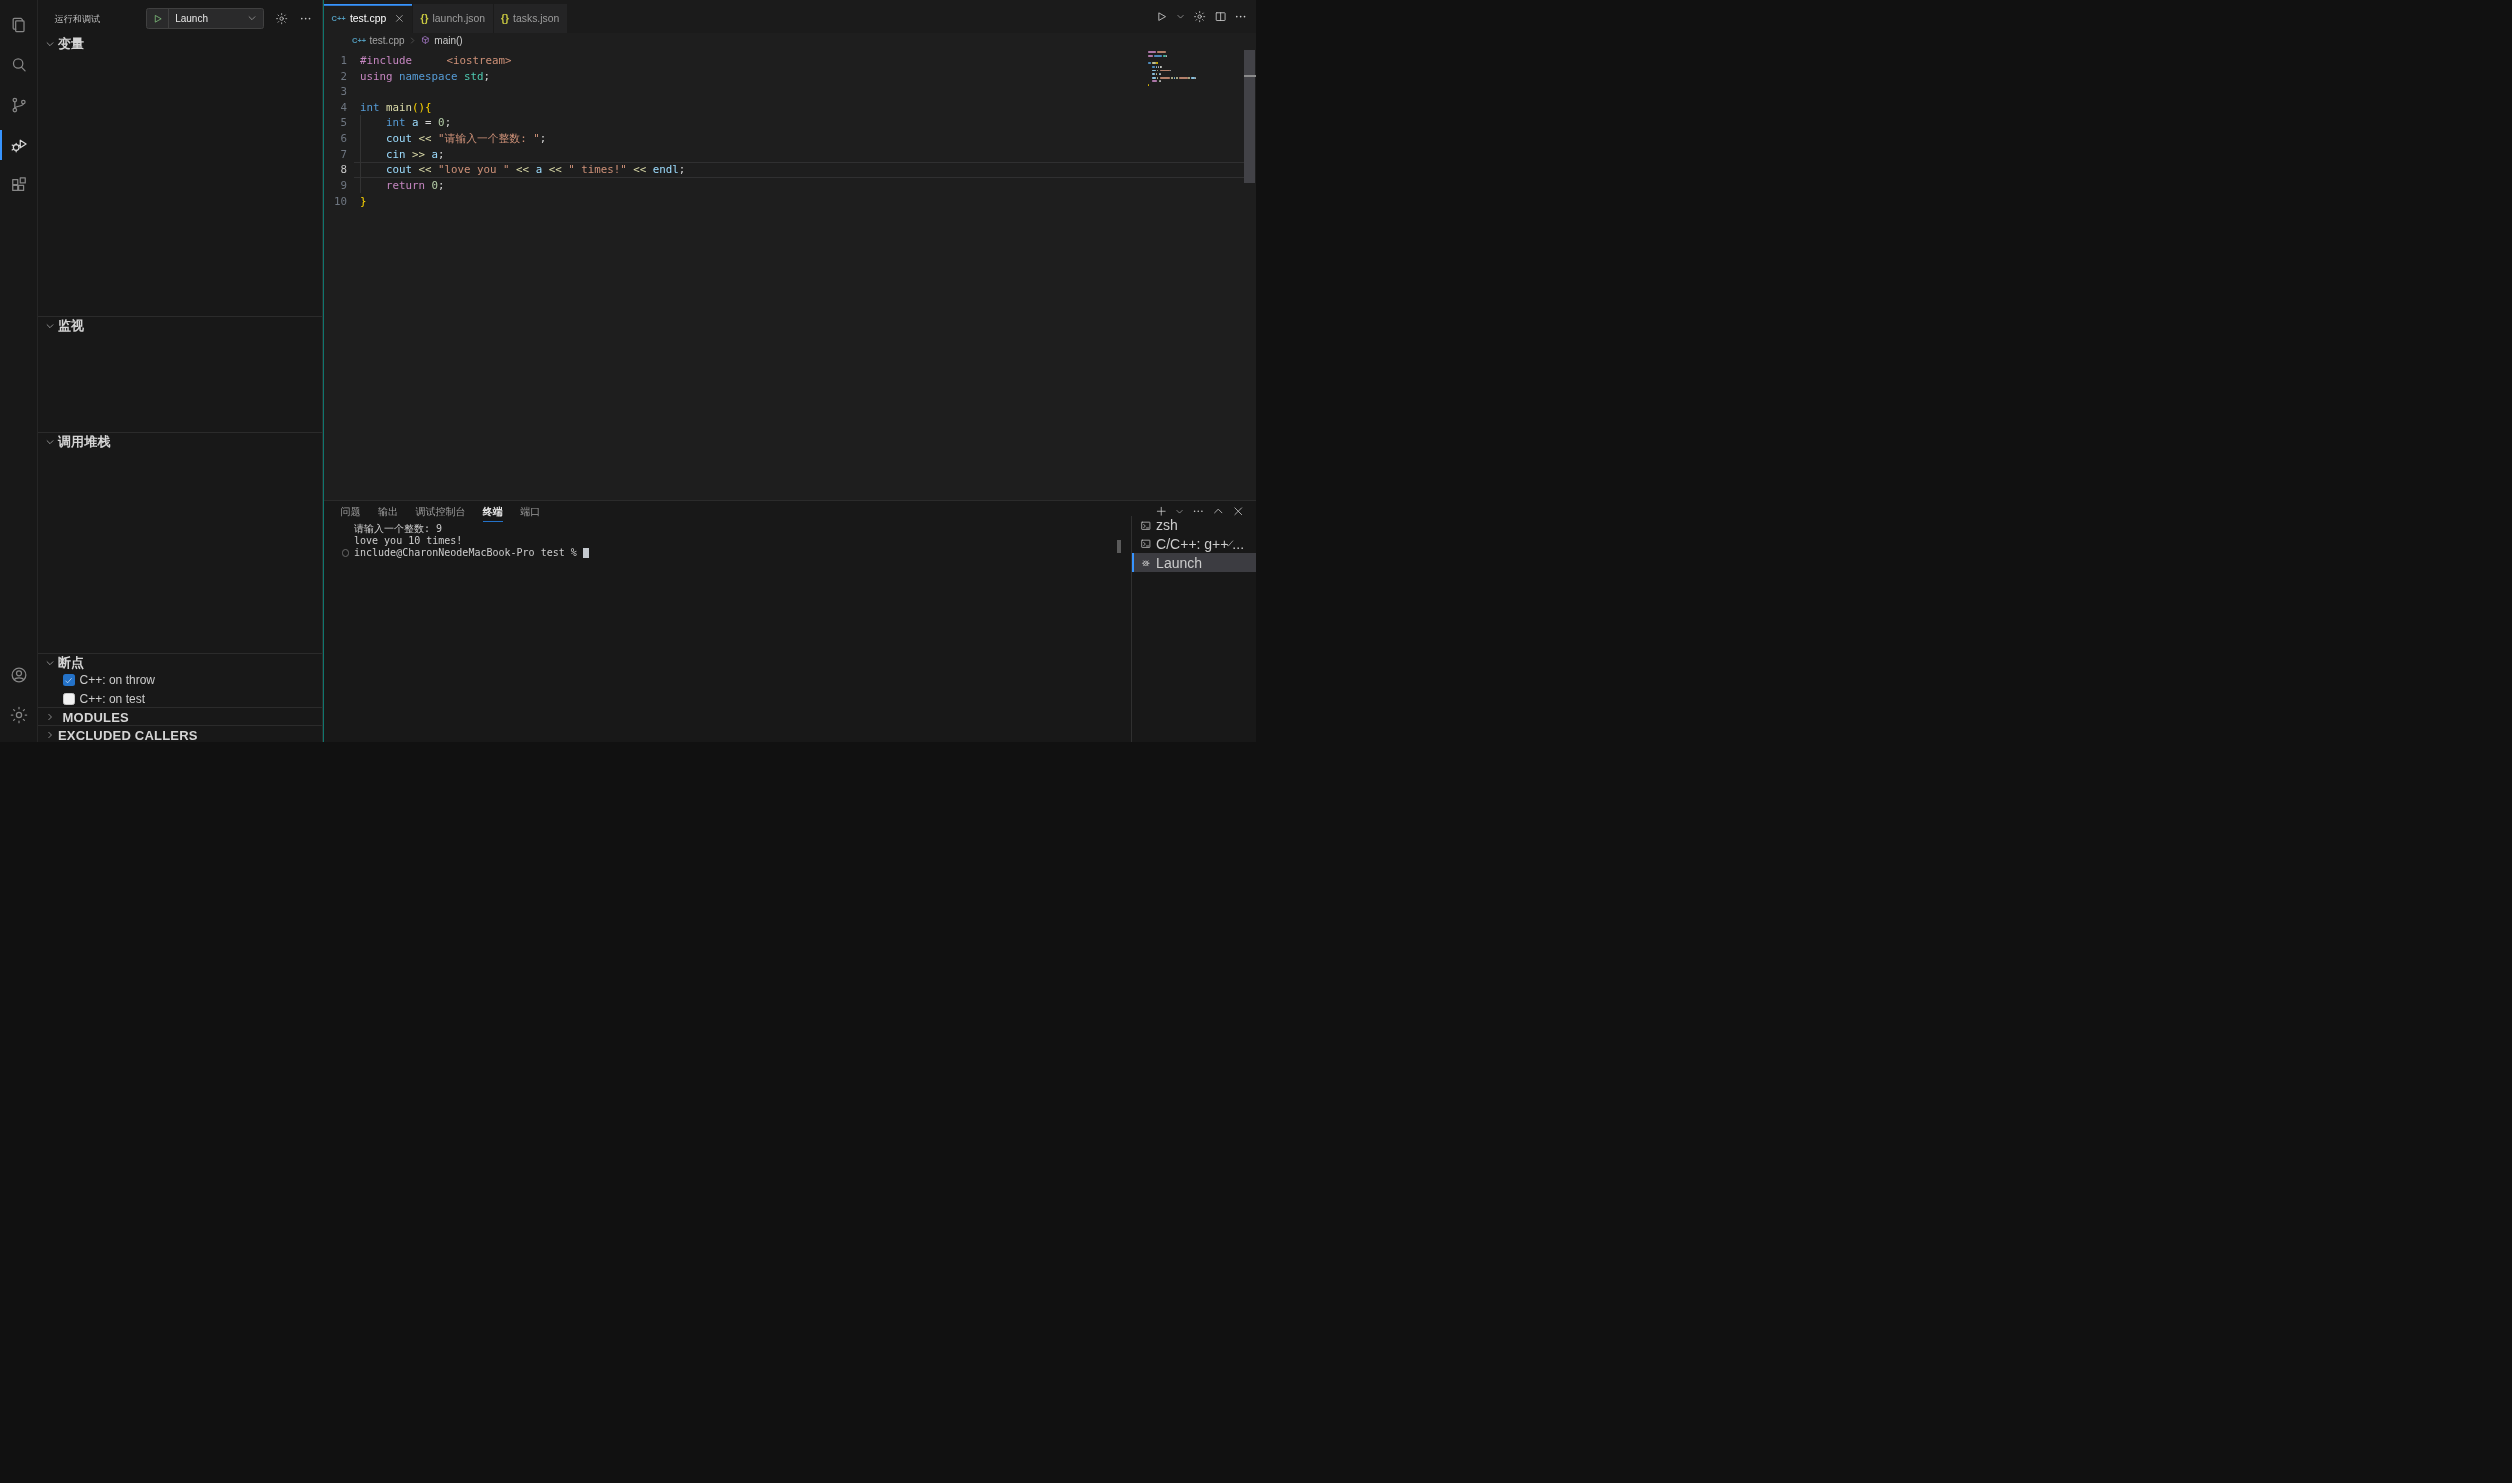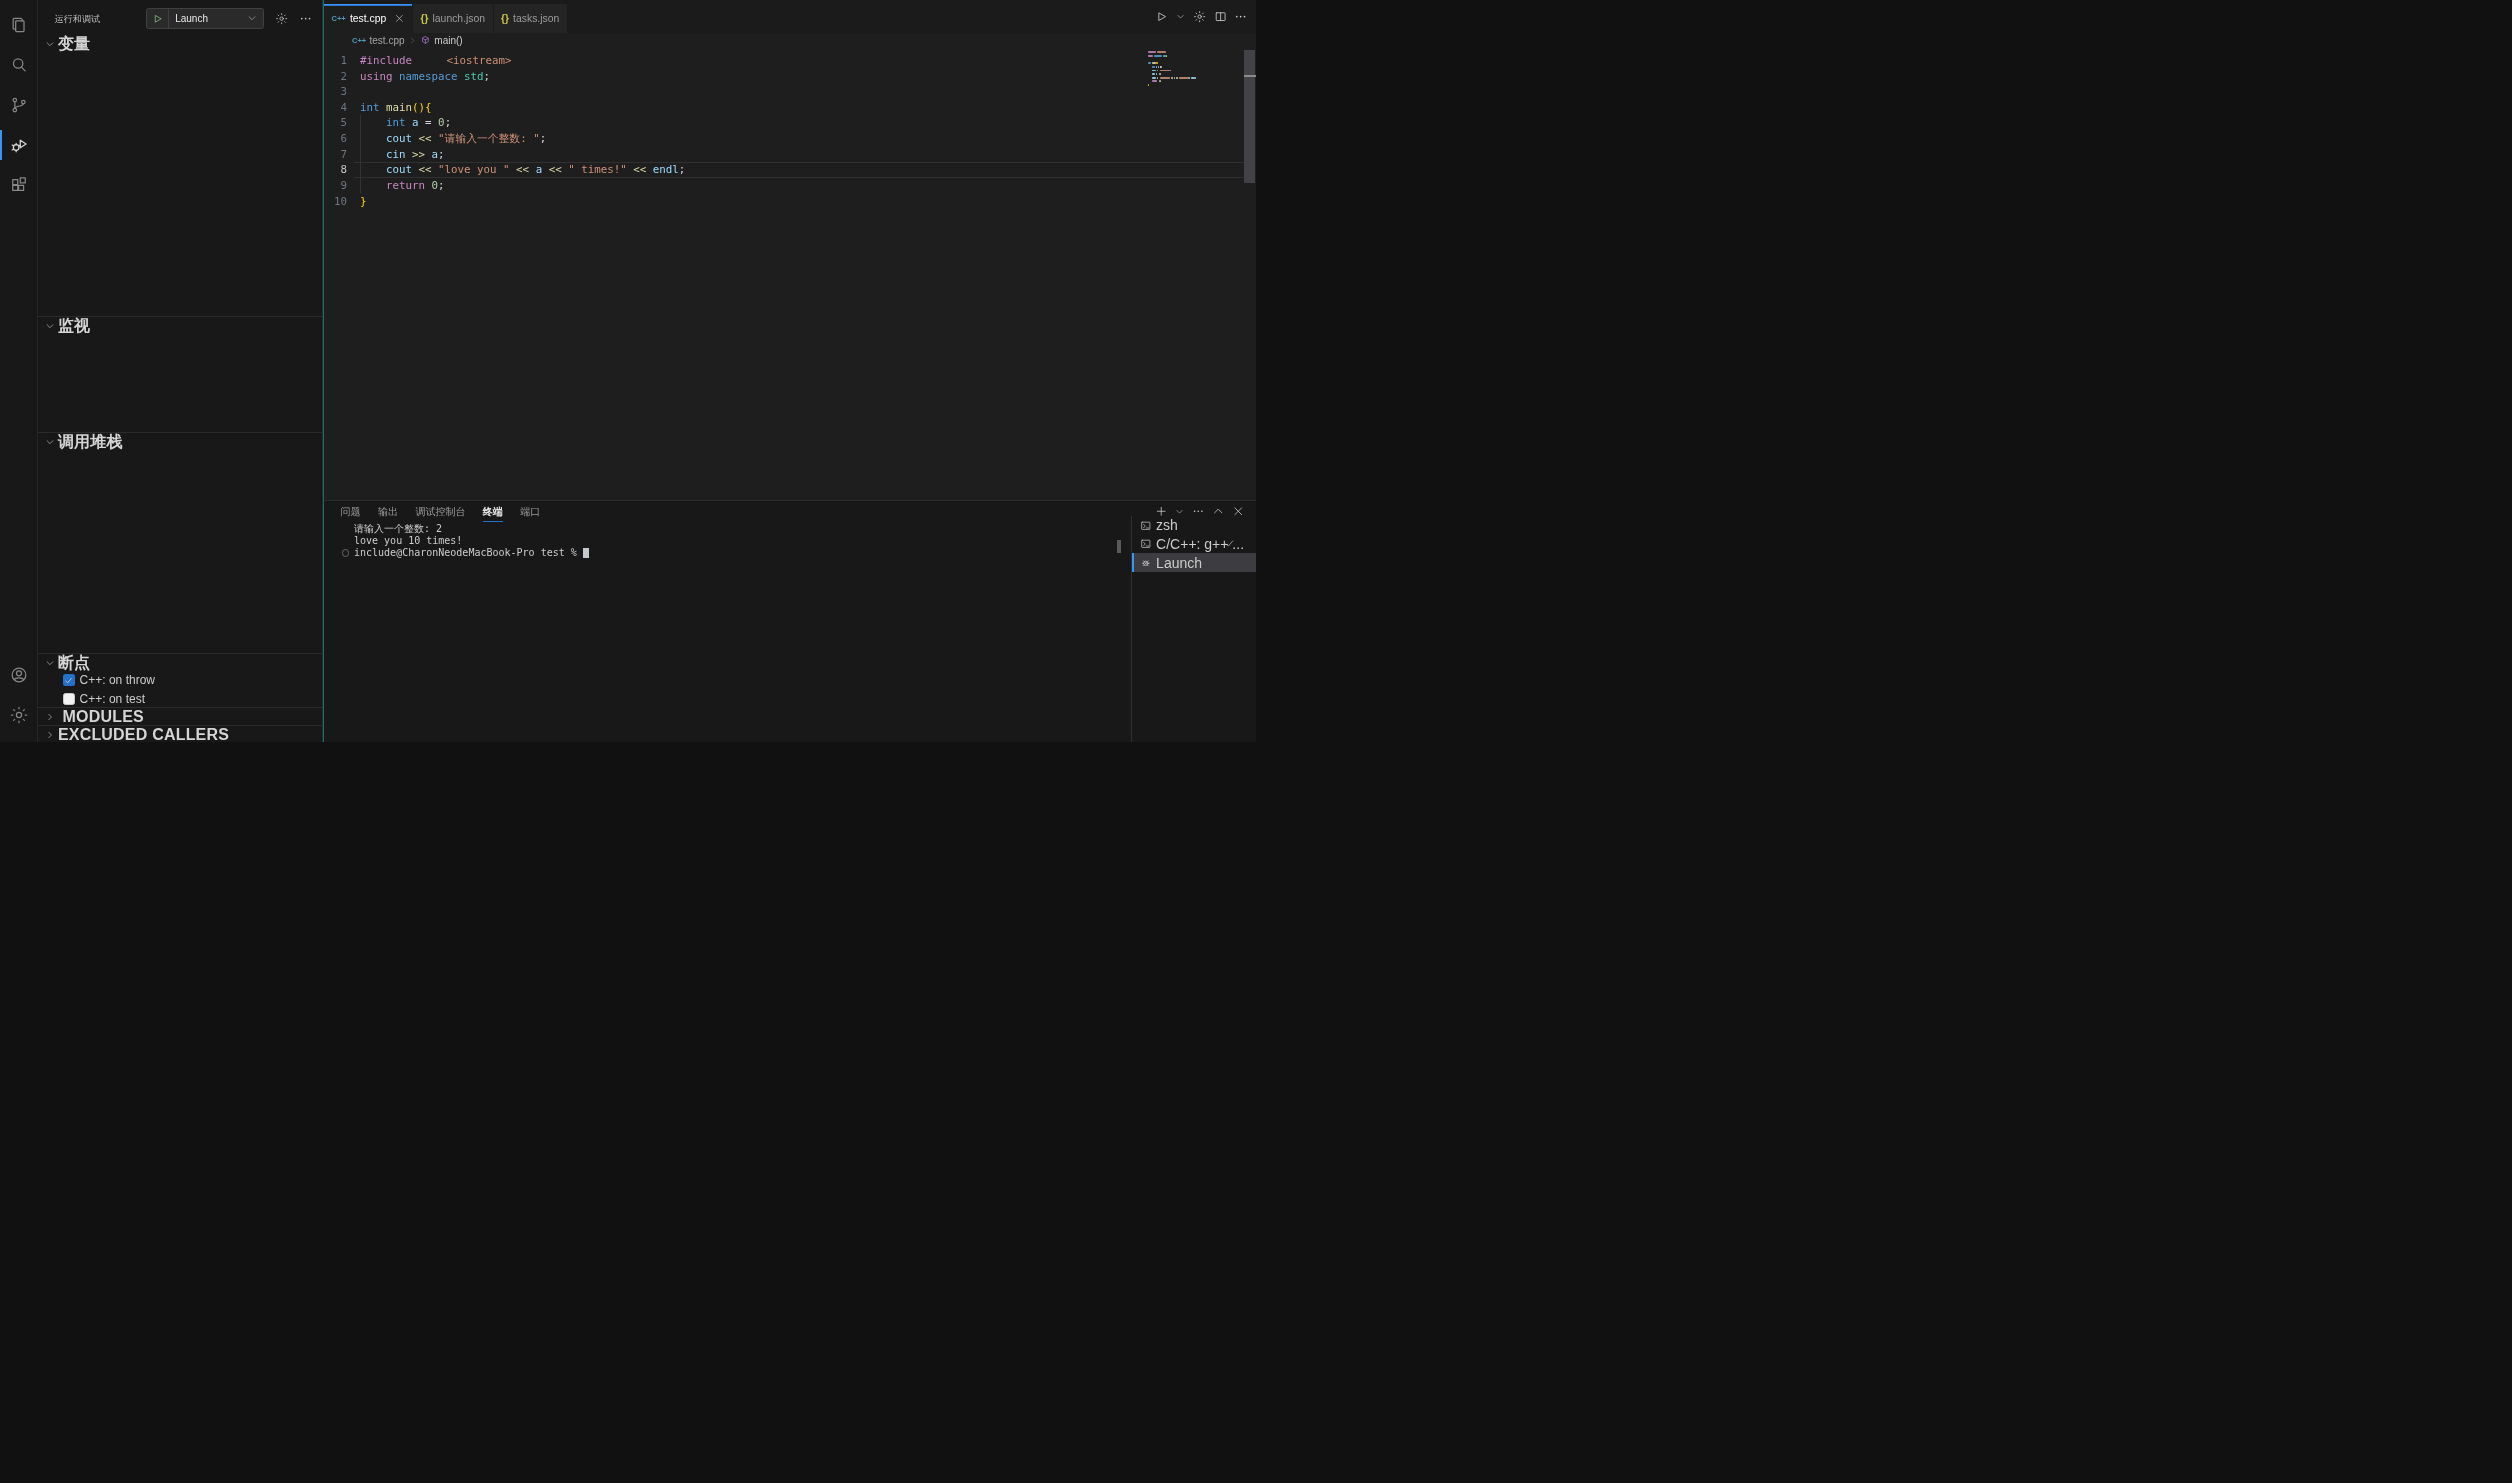--- a/index.html
+++ b/index.html
@@ -24,21 +24,21 @@
   .launch-dd .play { width:21.6px; height:100%; display:flex; align-items:center; justify-content:center; color:#89d185; border-right:0.8px solid #404040; }
   .launch-dd .play svg { width:11.6px; height:11.6px; }
   .launch-dd .dd-label { flex:1; padding-left:6.6px; font-size:10px; color:#e7e7e7; }
   .launch-dd .dd-chev { color:#bbbbbb; padding-right:5.8px; display:flex; }
   .launch-dd .dd-chev svg { width:10px; height:10px; }
   .sb-header-actions { position:absolute; right:10px; top:11.6px; display:flex; gap:10.8px; color:#c5c5c5; }
   .sb-header-actions svg { width:13.3px; height:13.3px; cursor:pointer; }
 
   .sb-sec { position:absolute; left:0; right:0; height:18.3px; display:flex; align-items:center; padding-left:6.6px; gap:3.3px; cursor:pointer; }
   .sb-sec svg { width:10px; height:10px; color:#cccccc; flex:none; }
-  .sb-sec .sec-label { font-size:16px; font-weight:bold; color:#d5d5d5; letter-spacing:0.2px; white-space:nowrap; }
+  .sb-sec .sec-label { font-size:13px; font-weight:bold; color:#d5d5d5; letter-spacing:0.2px; white-space:nowrap; }
   .sb-border { position:absolute; left:0; right:0; height:0; border-top:0.8px solid #2b2b2b; }
 
   .bp-row { position:absolute; left:0; right:0; height:18.3px; display:flex; align-items:center; padding-left:25px; gap:5px; cursor:pointer; }
   .bp-check { width:11.6px; height:11.6px; border-radius:2.5px; flex:none; display:flex; align-items:center; justify-content:center; }
   .bp-check.on { background:#2472c8; color:#ffffff; }
   .bp-check.off { background:#f2f2f2; border:0.8px solid #c8c8c8; }
   .bp-check svg { width:9.1px; height:9.1px; }
   .bp-label { font-size:12px; color:#cccccc; white-space:nowrap; }
 
   
@@ -469,21 +469,21 @@
           </span>
           <span style="display: flex;">
             <span style="display: flex;">
               <svg viewBox="0 0 24 24" fill="none" stroke="currentColor" stroke-width="1.5" stroke-linecap="round" stroke-linejoin="round">
                 <path d="M5.5 5.5l13 13M18.5 5.5l-13 13"></path>
               </svg>
             </span>
           </span>
         </div>
       <div id="terminal">
-          <div class="term-line">请输入一个整数: 2</div>
+          <div class="term-line">请输入一个整数: 9</div>
           <div class="term-line">love you 10 times!</div>
           <div class="term-line"><span class="term-deco"></span><span>include@CharonNeodeMacBook-Pro test % </span><span class="term-cursor"></span></div>
         </div>
       <div id="term-scroll-thumb"></div>
       <div id="term-list">
           <div class="tl-row">
             <span style="display: flex;">
               <svg viewBox="0 0 24 24" fill="none" stroke="currentColor" stroke-width="1.5" stroke-linecap="round" stroke-linejoin="round">
                 <rect x="3.5" y="4.5" width="17" height="15" rx="1"></rect>
                 <path d="M7.5 9l3.5 3.5L7.5 16M13.5 16.5h4.5"></path>

